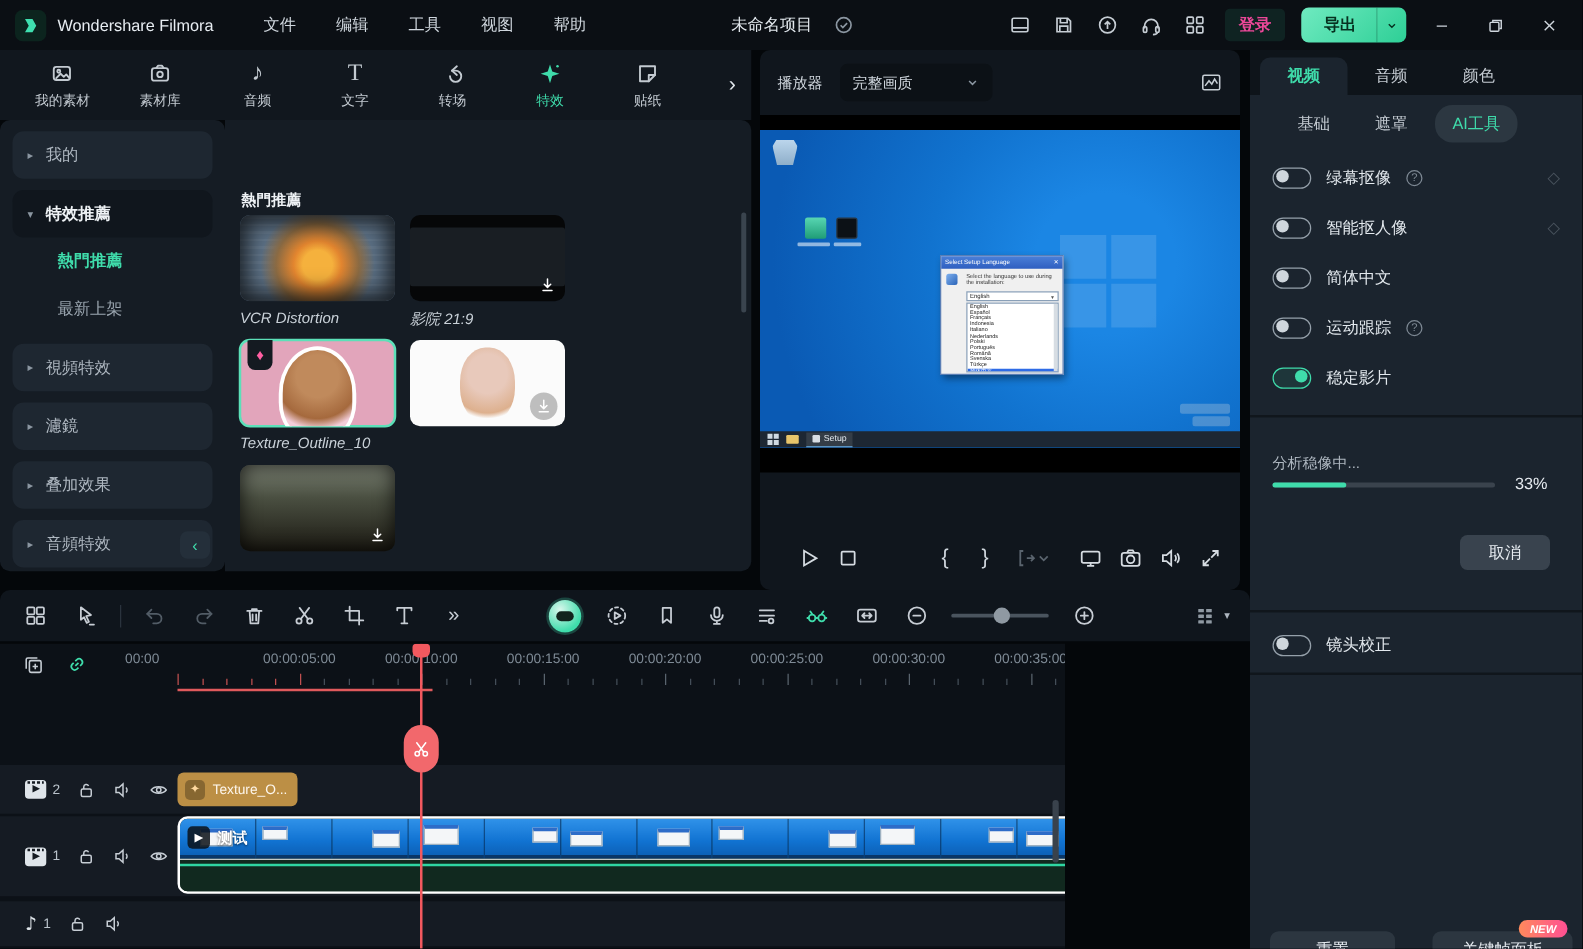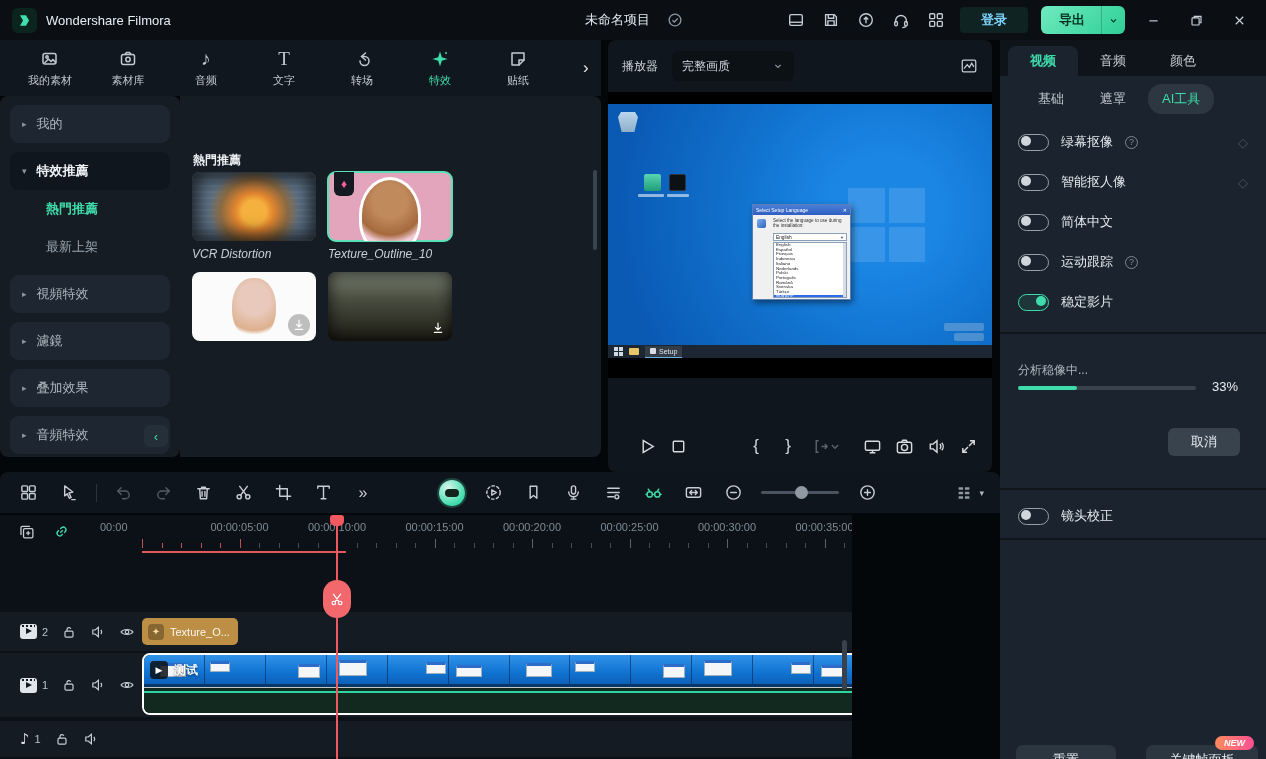--- a/index.html
+++ b/index.html
@@ -14,21 +14,21 @@
   #titlebar{position:absolute;left:0;top:0;width:1266px;height:40px;background:#0b0f14;display:flex;align-items:center;}
   #logo{width:25px;height:25px;margin-left:12px;border-radius:6px;background:#0c241e;display:flex;align-items:center;justify-content:center;}
   #logo svg{width:15px;height:15px;}
   #app-name{font-size:13px;color:#e8edf2;margin-left:9px;}
   #menubar{display:flex;margin-left:28px;gap:8px;}
   .menu-item{font-size:13px;color:#cfd6dd;padding:4px 12px;border-radius:4px;}
   #proj-wrap{position:absolute;left:585px;top:0;height:40px;display:flex;align-items:center;gap:16px;}
   #project-title{font-size:13px;color:#e3e9ee;}
   #tb-right{position:absolute;right:0;top:0;height:40px;display:flex;align-items:center;gap:13px;padding-right:12px;}
   .tbtn{width:22px;height:22px;}
-  #login-btn{font-size:13px;color:#7dd3fc;background:rgba(63,220,171,.10);padding:4px 21px;border-radius:4px;font-weight:bold;}
+  #login-btn{font-size:13px;color:#ec4899;background:rgba(63,220,171,.10);padding:4px 11px;border-radius:4px;font-weight:bold;}
   #export-btn{display:flex;align-items:center;height:28px;border-radius:6px;overflow:hidden;background:linear-gradient(135deg,#6fead половc0,#2ecf96);background:linear-gradient(135deg,#6feac0,#2ecf96);}
   #export-btn .lab{font-size:13px;font-weight:bold;color:#06301f;padding:0 16px 0 18px;}
   #export-btn .chev{width:24px;height:28px;display:flex;align-items:center;justify-content:center;border-left:1px solid rgba(6,48,31,.25);color:#06301f;}
   .wbtn{width:30px;height:30px;display:flex;align-items:center;justify-content:center;color:#cfd6dd;}
   .wbtn svg{width:15px;height:15px;}
 
   
   #media-tabbar{position:absolute;left:0;top:40px;width:601px;height:56px;background:#11171e;display:flex;align-items:center;padding-left:26px;gap:30px;}
   .mtab{display:flex;flex-direction:column;align-items:center;gap:3px;width:48px;color:#c3cad1;}
   .mtab .mico{height:22px;display:flex;align-items:center;justify-content:center;}
@@ -220,20 +220,27 @@
 
 <div id="app">
 
   <header id="titlebar">
     <div id="logo">
       <svg viewBox="0 0 20 20" fill="#3fe0b0">
           <path d="M4 3 L12 3 L16 10 L12 17 L4 17 L8 10 Z"></path>
         </svg>
     </div>
     <span id="app-name">Wondershare Filmora</span>
+    <nav id="menubar">
+        <div class="menu-item">文件</div>
+        <div class="menu-item">编辑</div>
+        <div class="menu-item">工具</div>
+        <div class="menu-item">视图</div>
+        <div class="menu-item">帮助</div>
+      </nav>
     <div id="proj-wrap">
       <span id="project-title">未命名项目</span>
       <span class="ico">
           <svg viewBox="0 0 20 20" fill="none" stroke="#8b96a1" stroke-width="1.5">
             <circle cx="10" cy="10" r="6.5"></circle>
             <path d="M7.2 10.2 l2 2 L13 8.4"></path>
           </svg>
         </span>
     </div>
     <div id="tb-right">
@@ -391,20 +398,30 @@
       </div>
       <div id="collapse-btn">‹</div>
     </aside>
 
   <section id="effects-panel">
     <div id="section-title">熱門推薦</div>
     <div id="effects-grid" style="width:272px;">
         <div class="card">
           <div class="thumb t-vcr"></div>
           <div class="cname">VCR Distortion</div>
+        </div>
+        <div class="card">
+          <div class="thumb t-cinema">
+            <div class="dl-icon">
+              <svg viewBox="0 0 20 20" fill="none" stroke="currentColor" stroke-width="1.5" stroke-linecap="round" stroke-linejoin="round">
+                <path d="M10 4 v8 M6.8 9.2 L10 12.4 l3.2 -3.2 M5.5 15.5 h9"></path>
+              </svg>
+            </div>
+          </div>
+          <div class="cname">影院 21:9</div>
         </div>
         <div class="card">
           <div class="thumb t-texture sel">
             <div class="pro-badge">♦</div>
           </div>
           <div class="cname">Texture_Outline_10</div>
         </div>
         <div class="card">
           <div class="thumb t-portrait">
             <div class="dl-icon circled">

